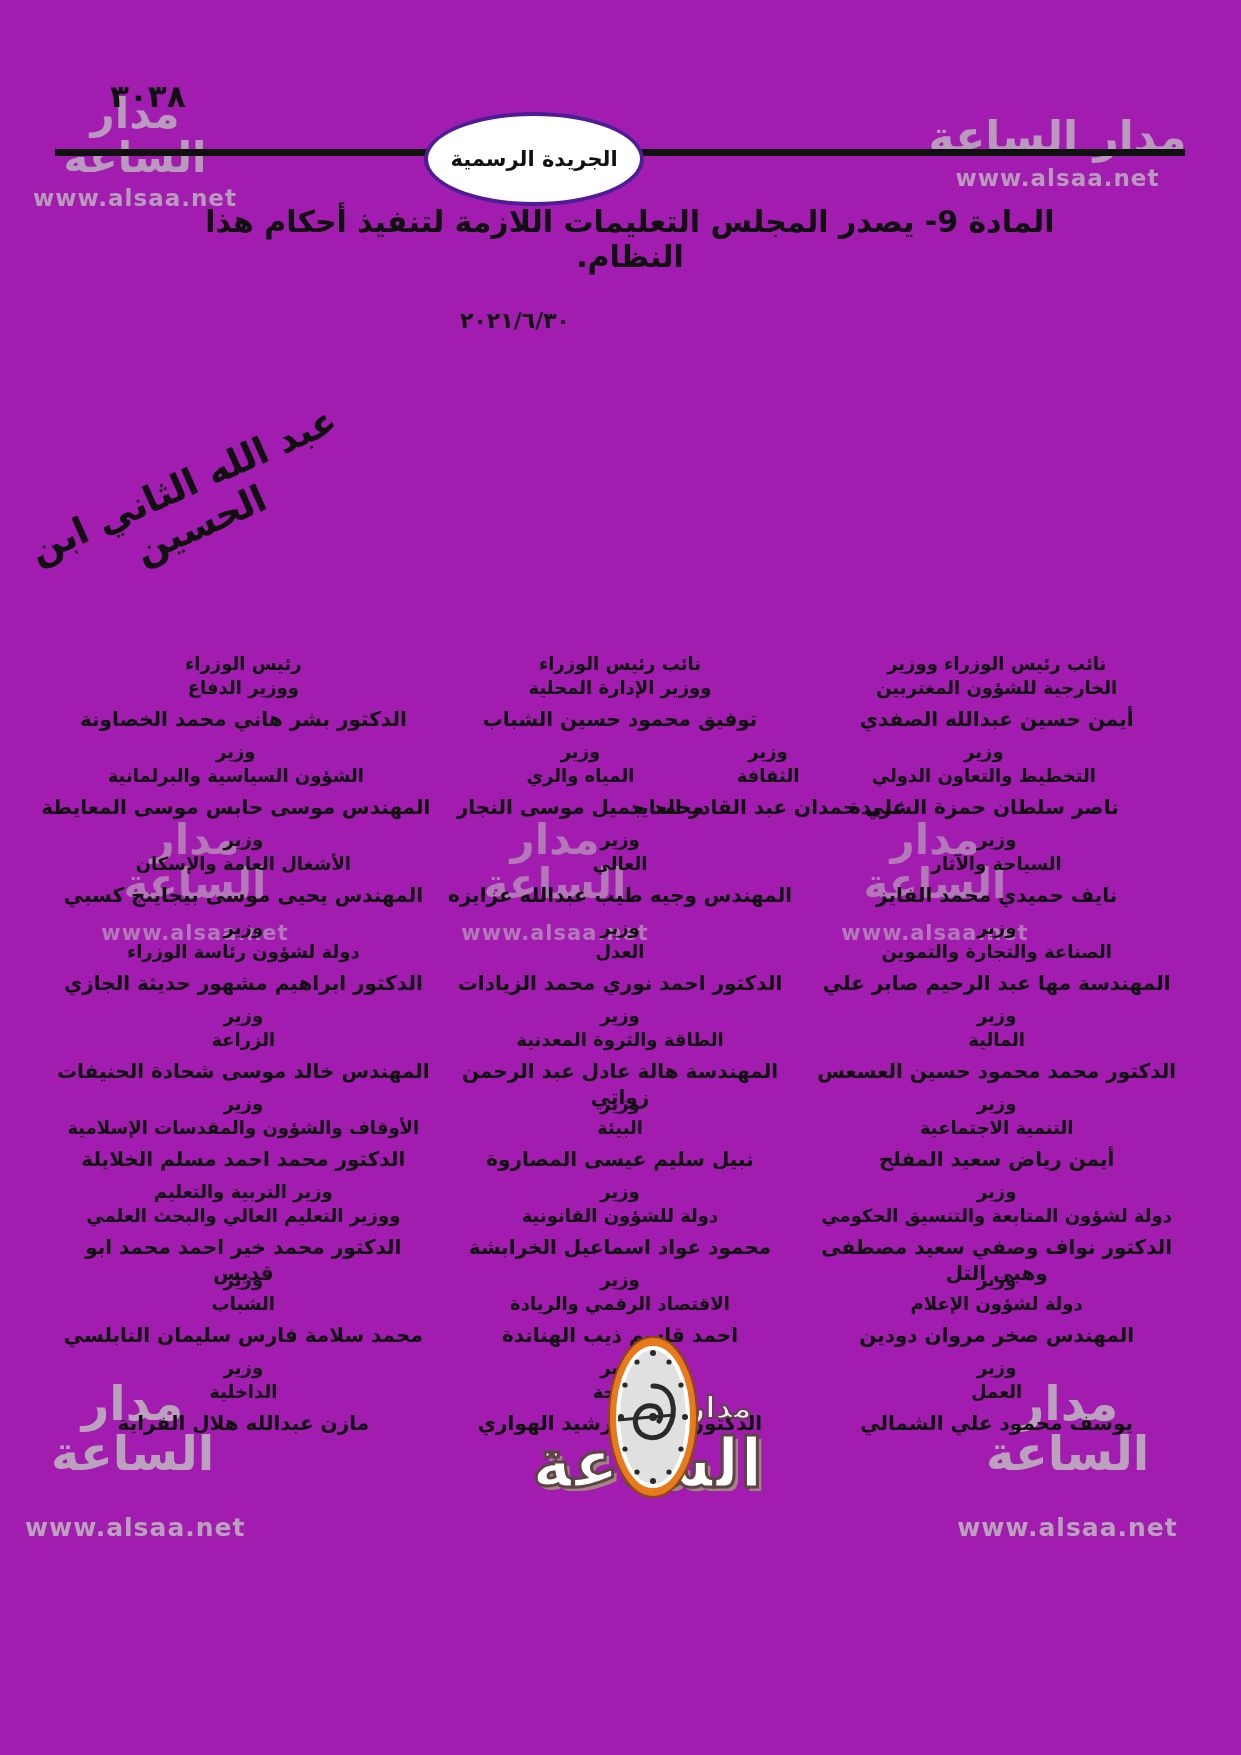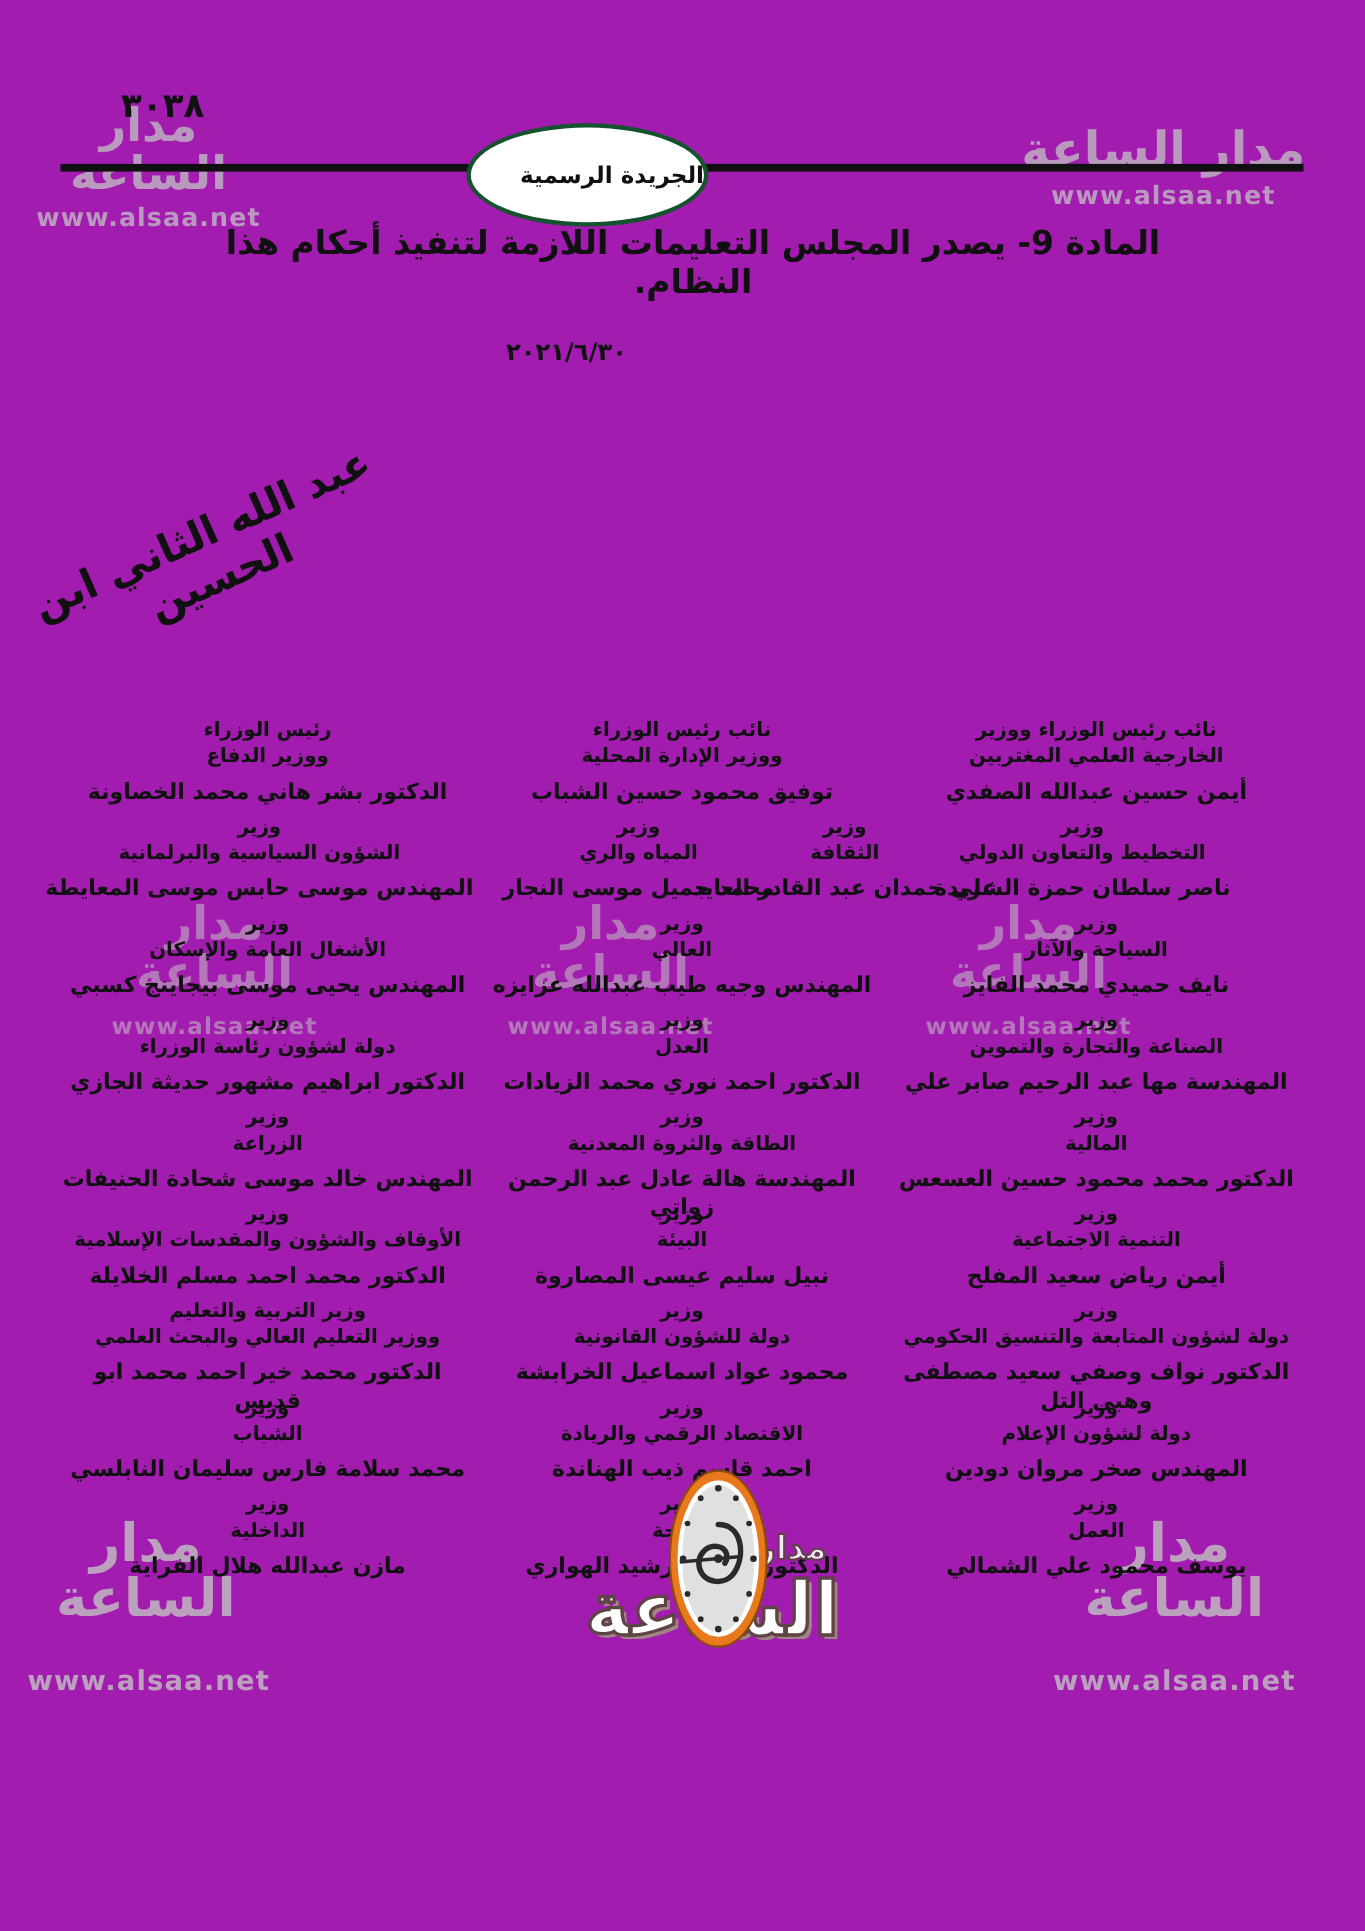--- a/index.html
+++ b/index.html
@@ -31,22 +31,22 @@
   .wm-bottom-right { left:955px; top:1378px; width:225px; }
 
   
   .pagenum {
     position:absolute; left:110px; top:78px; z-index:1;
     font-size:31px; font-weight:bold; letter-spacing:4px; direction:ltr;
   }
   .rule { position:absolute; left:55px; right:56px; top:149px; height:7px; background:#101010; z-index:1; }
   .banner {
     position:absolute; left:424px; top:112px; width:212px; height:86px; z-index:2;
-    background:#ffffff; border:4px solid #14532d; border-radius:50%;
-    display:flex; align-items:center; 
+    background:#ffffff; border:4px solid #4c1d95; border-radius:50%;
+    display:flex; align-items:center; justify-content:center;
     font-size:21px; font-weight:bold;
   }
   .article {
     position:absolute; left:200px; top:204px; width:860px; z-index:1;
     text-align:center; font-size:30px; font-weight:bold;
   }
   .date {
     position:absolute; left:435px; top:308px; width:160px; z-index:1;
     text-align:center; font-size:22px; font-weight:bold; direction:ltr;
   }
@@ -126,21 +126,21 @@
   <div class="article">المادة 9- يصدر المجلس التعليمات اللازمة لتنفيذ أحكام هذا النظام.</div>
 
   <div class="date">٢٠٢١/٦/٣٠</div>
 
   <div class="signature">عبد الله الثاني ابن الحسين</div>
 
   <div id="ministers">
       <div class="m-row">
         <div class="m-entry">
           <div class="m-title">نائب رئيس الوزراء ووزير</div>
-          <div class="m-title">الخارجية العلمي المغتربين</div>
+          <div class="m-title">الخارجية للشؤون المغتربين</div>
           <div class="m-name">أيمن حسين عبدالله الصفدي</div>
         </div>
         <div class="m-entry">
           <div class="m-title">نائب رئيس الوزراء</div>
           <div class="m-title">ووزير الإدارة المحلية</div>
           <div class="m-name">توفيق محمود حسين الشباب</div>
         </div>
         <div class="m-entry">
           <div class="m-title">رئيس الوزراء</div>
           <div class="m-title">ووزير الدفاع</div>

